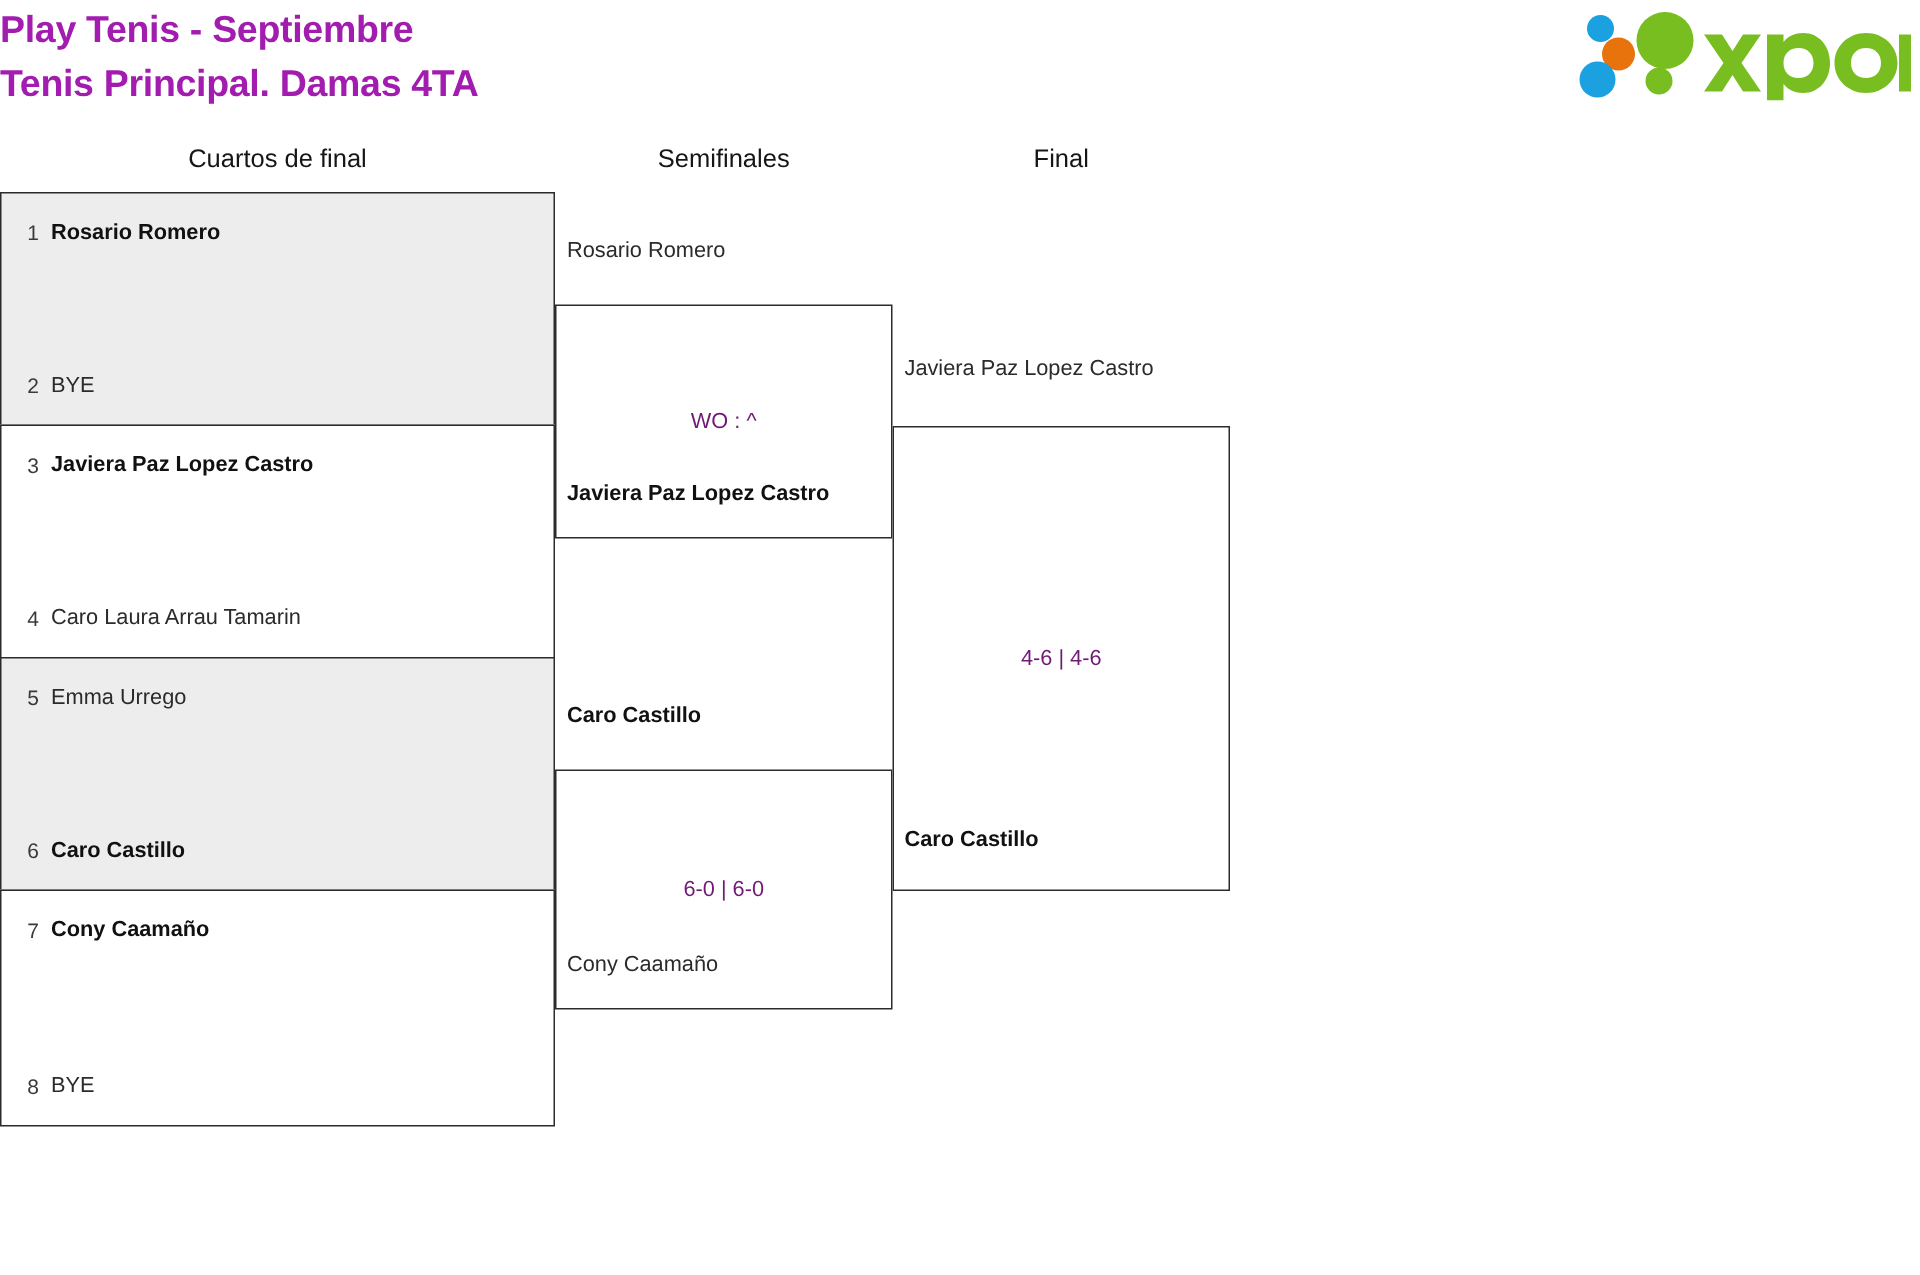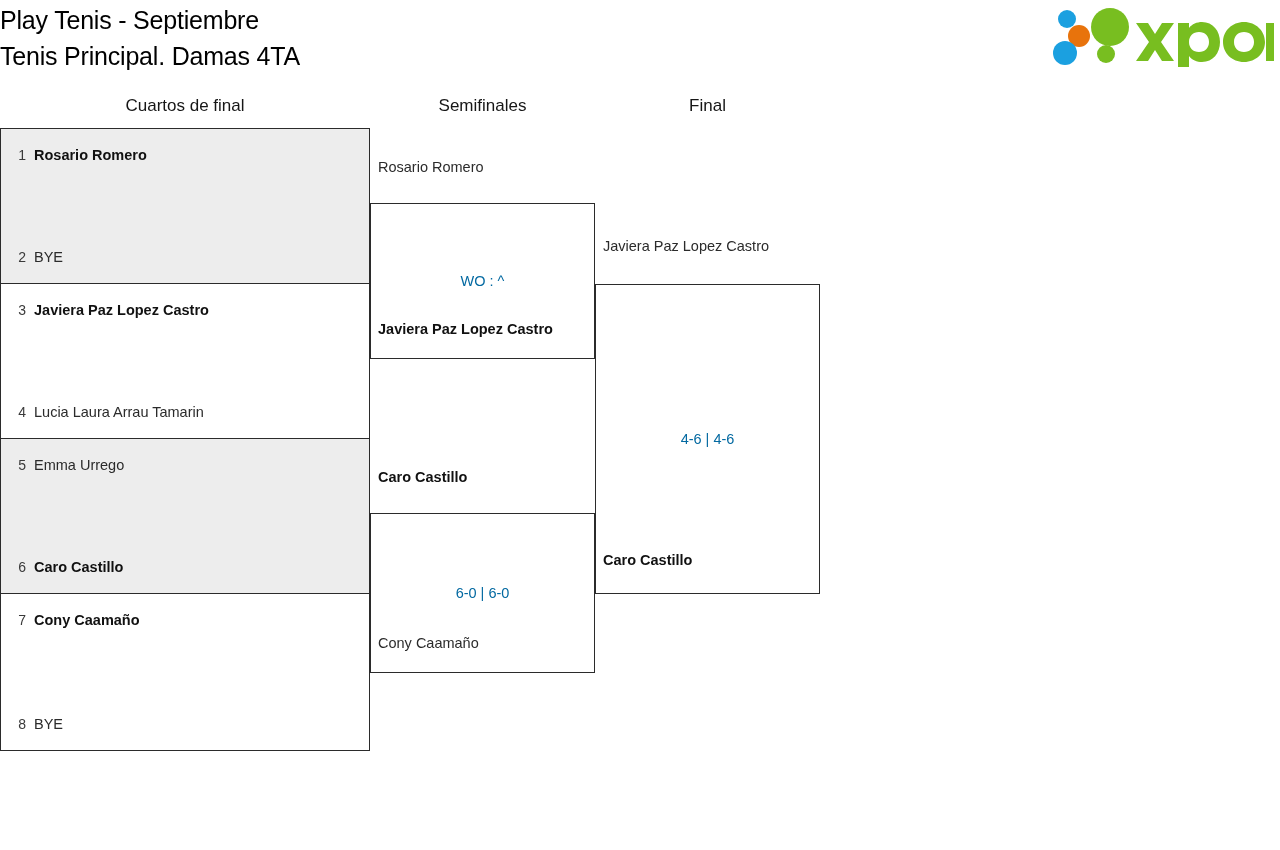--- a/index.html
+++ b/index.html
@@ -19,24 +19,24 @@
   .page-header {
     position: absolute;
     left: 0; top: 0;
     width: 1280px;
     height: 90px;
   }
   .title-block {
     position: absolute;
     left: 0; top: 2px;
     font-size: 25px;
-    font-weight: 400;
+    font-weight: 700;
     line-height: 36px;
     letter-spacing: -0.2px;
-    color: #000000;
+    color: #a21caf;
     white-space: nowrap;
   }
   .title-line { display: block; }
 
   
   .logo {
     position: absolute;
     right: 6px; top: 5px;
     width: 226px; height: 62px;
   }
@@ -97,21 +97,21 @@
   .pname { display: inline-block; }
 
   
   .score {
     position: absolute;
     left: 0;
     width: 100%;
     text-align: center;
     font-size: 14.5px;
     line-height: 18px;
-    color: #0369a1;
+    color: #701a75;
     white-space: nowrap;
   }
 
   
   .qf { left: 0; width: 370px; }
   #qf1 { top: 128px;  height: 156px; }
   #qf2 { top: 283px;  height: 156px; }
   #qf3 { top: 438px;  height: 156px; }
   #qf4 { top: 593px;  height: 158px; }
 
@@ -196,21 +196,21 @@
     </div>
   </div>
 
   <div class="match qf" id="qf2">
     <div class="player p-top winner">
       <span class="seed">3</span>
       <span class="pname">Javiera Paz Lopez Castro</span>
     </div>
     <div class="player p-bot">
       <span class="seed">4</span>
-      <span class="pname">Lucia Laura Arrau Tamarin</span>
+      <span class="pname">Caro Laura Arrau Tamarin</span>
     </div>
   </div>
 
   <div class="match qf shaded" id="qf3">
     <div class="player p-top">
       <span class="seed">5</span>
       <span class="pname">Emma Urrego</span>
     </div>
     <div class="player p-bot winner">
       <span class="seed">6</span>

